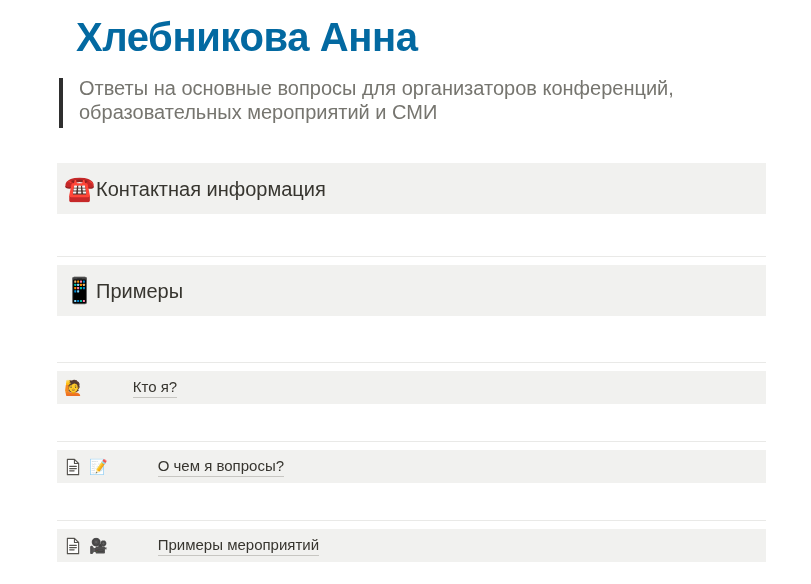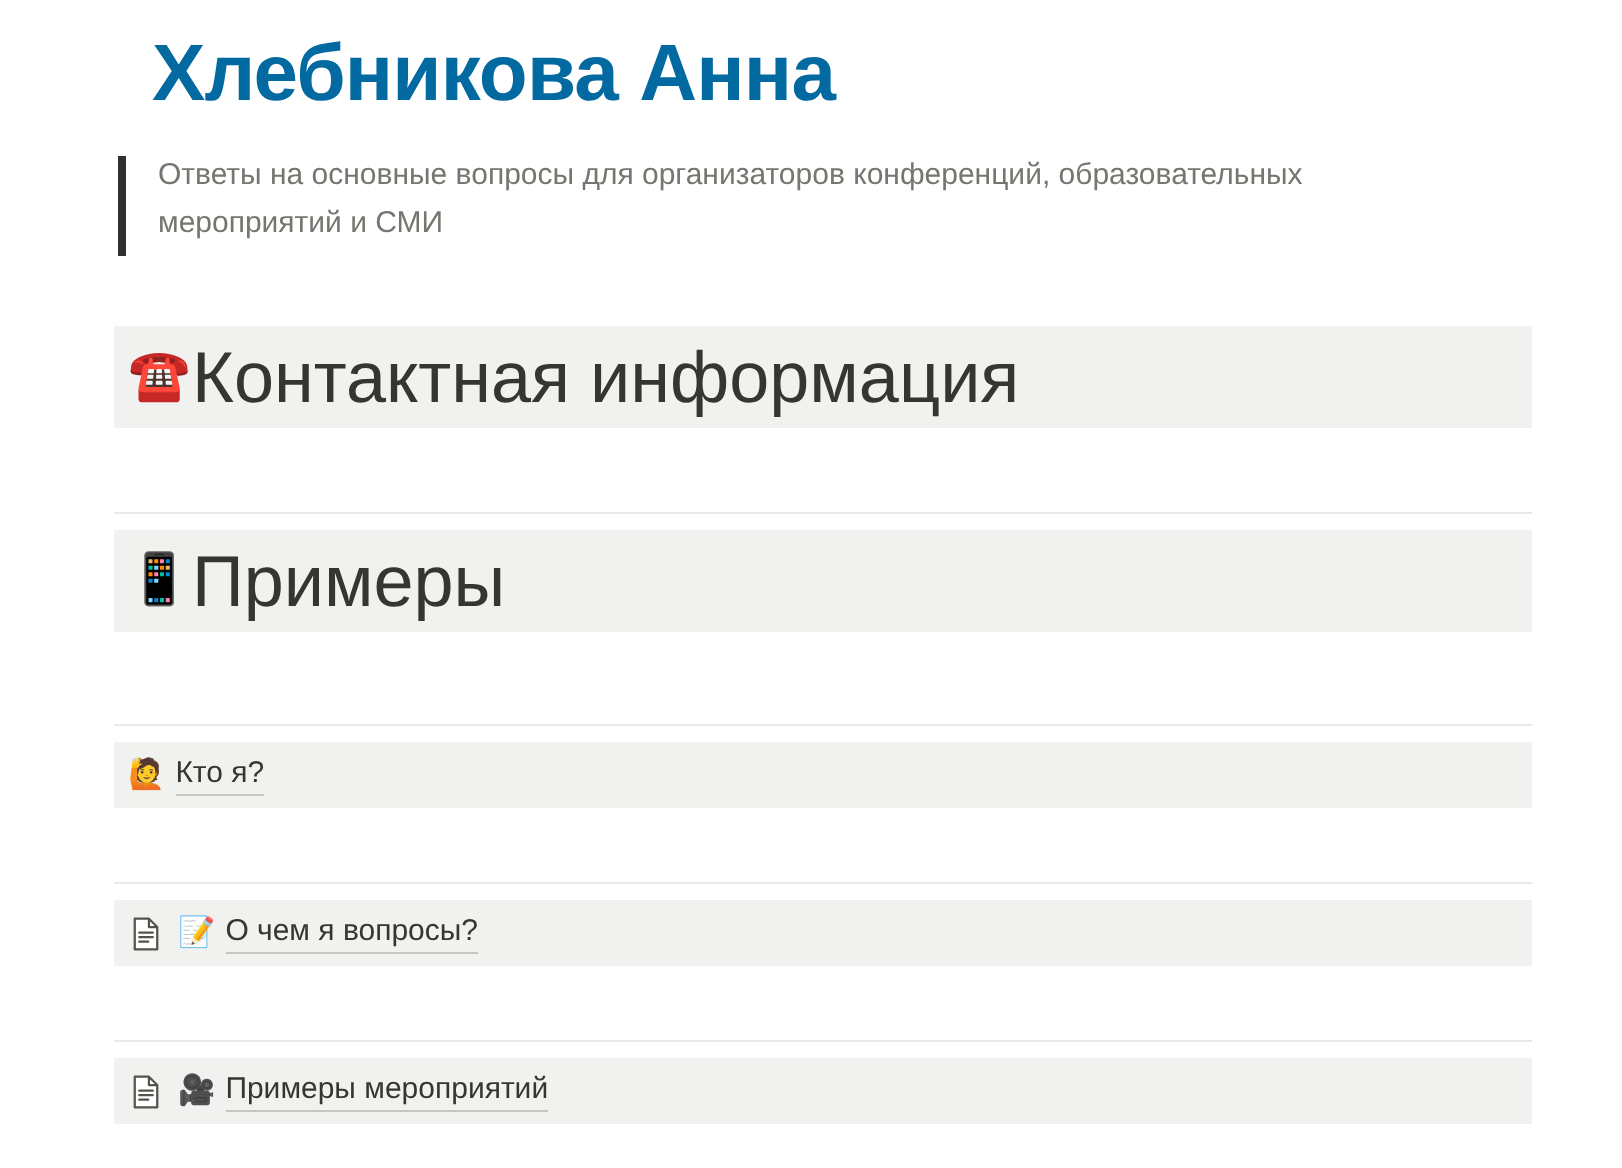--- a/index.html
+++ b/index.html
@@ -53,21 +53,21 @@
     top: 2px;
     width: 4px;
     height: 50px;
     background: #2f2f2f;
   }
   .quote-text {
     position: absolute;
     left: 20px;
     top: 0;
     width: 630px;
-    font-size: 15px;
+    font-size: 20px;
     line-height: 24px;
     color: #76756f;
   }
 
   
   .band {
     position: absolute;
     left: 57px;
     width: 709px;
     background: #f1f1ef;
@@ -96,21 +96,21 @@
   }
   .toggle-emoji {
     font-size: 25px;
     line-height: 1;
     width: 32px;
     display: inline-block;
     text-align: left;
     flex: 0 0 auto;
   }
   .toggle-label {
-    font-size: 36px;
+    font-size: 20px;
     line-height: 34px;
     font-weight: normal;
     color: #37352f;
     white-space: nowrap;
   }
 
   
   .link-row {
     height: 33px;
   }
@@ -138,20 +138,21 @@
     line-height: 1;
     margin-right: 5px;
     flex: 0 0 auto;
   }
   .link-text {
     font-size: 15px;
     line-height: 20px;
     color: #37352f;
     border-bottom: 1px solid #c7c6c2;
     white-space: nowrap;
+    margin-left: 45px;
   }
 </style>
 </head>
 <body>
 
 <div class="page">
 
   <div class="page-title">Хлебникова Анна</div>
 
   <div class="quote-block">

